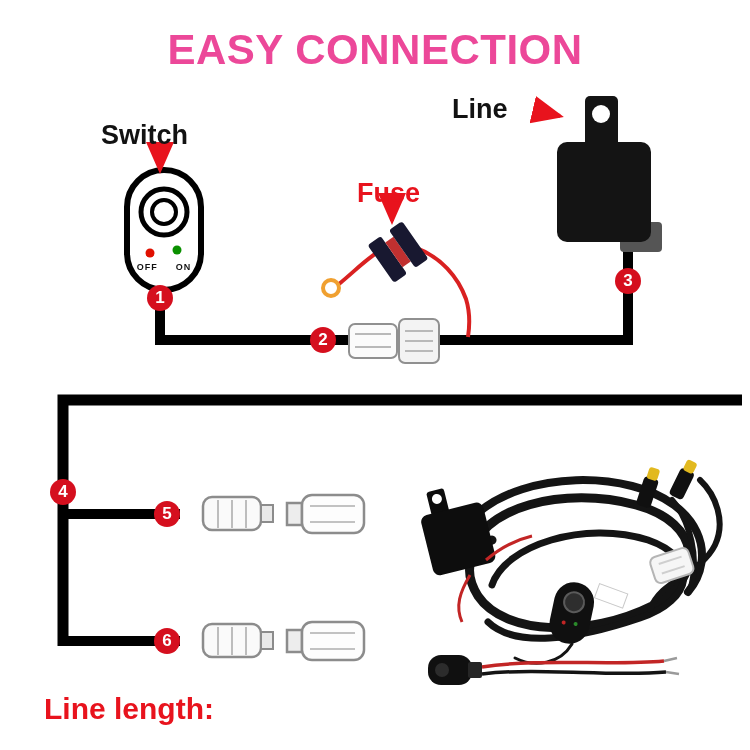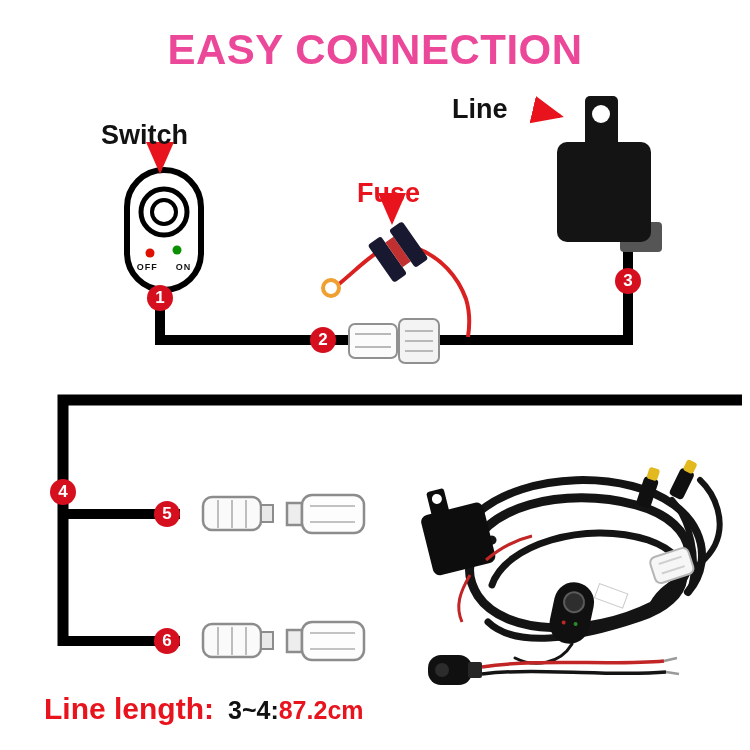--- a/index.html
+++ b/index.html
@@ -192,16 +192,15 @@
 
   <div class="marker m1">1</div>
   <div class="marker m2">2</div>
   <div class="marker m3">3</div>
   <div class="marker m4">4</div>
   <div class="marker m5">5</div>
   <div class="marker m6">6</div>
 
   <div class="footer">
     <span class="prefix">Line length:</span>
-    <span class="seg"><span>3~4:</span><span class="val">87.2cm</span></span>
   </div>
 
 </div>
 
 </body></html>

